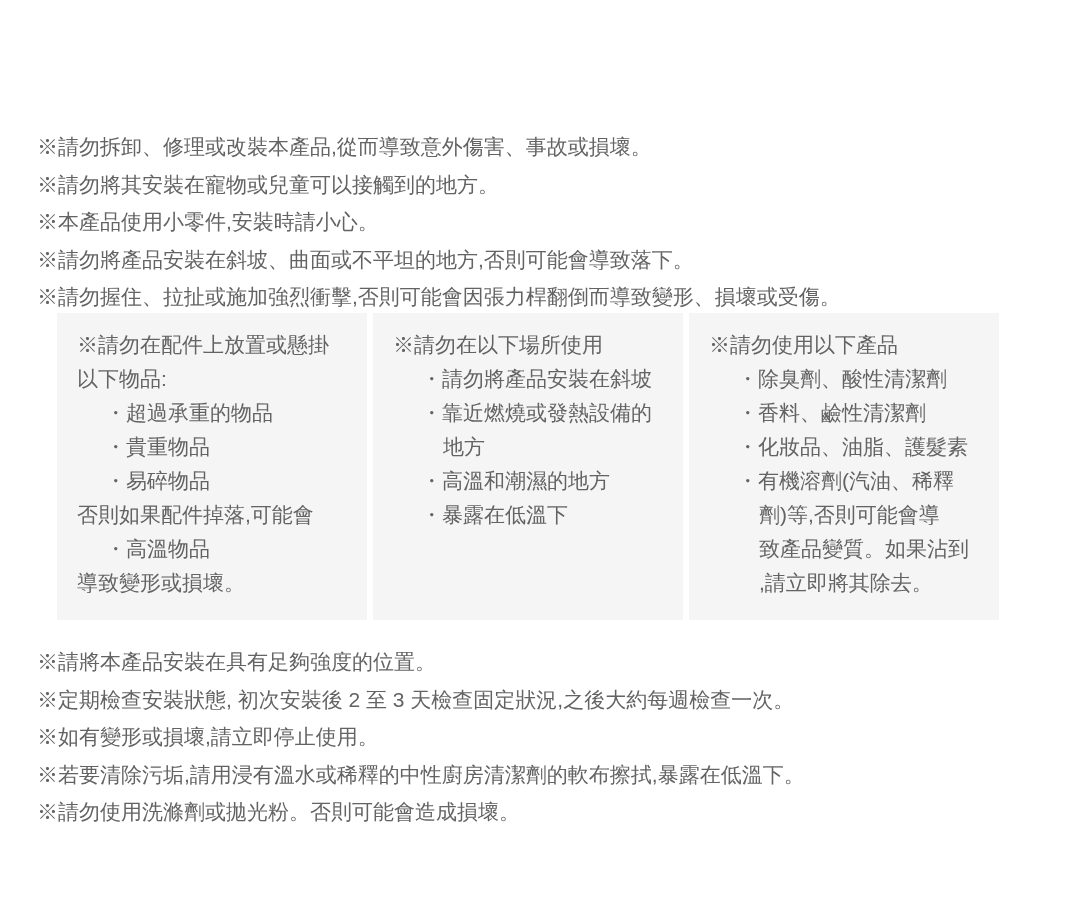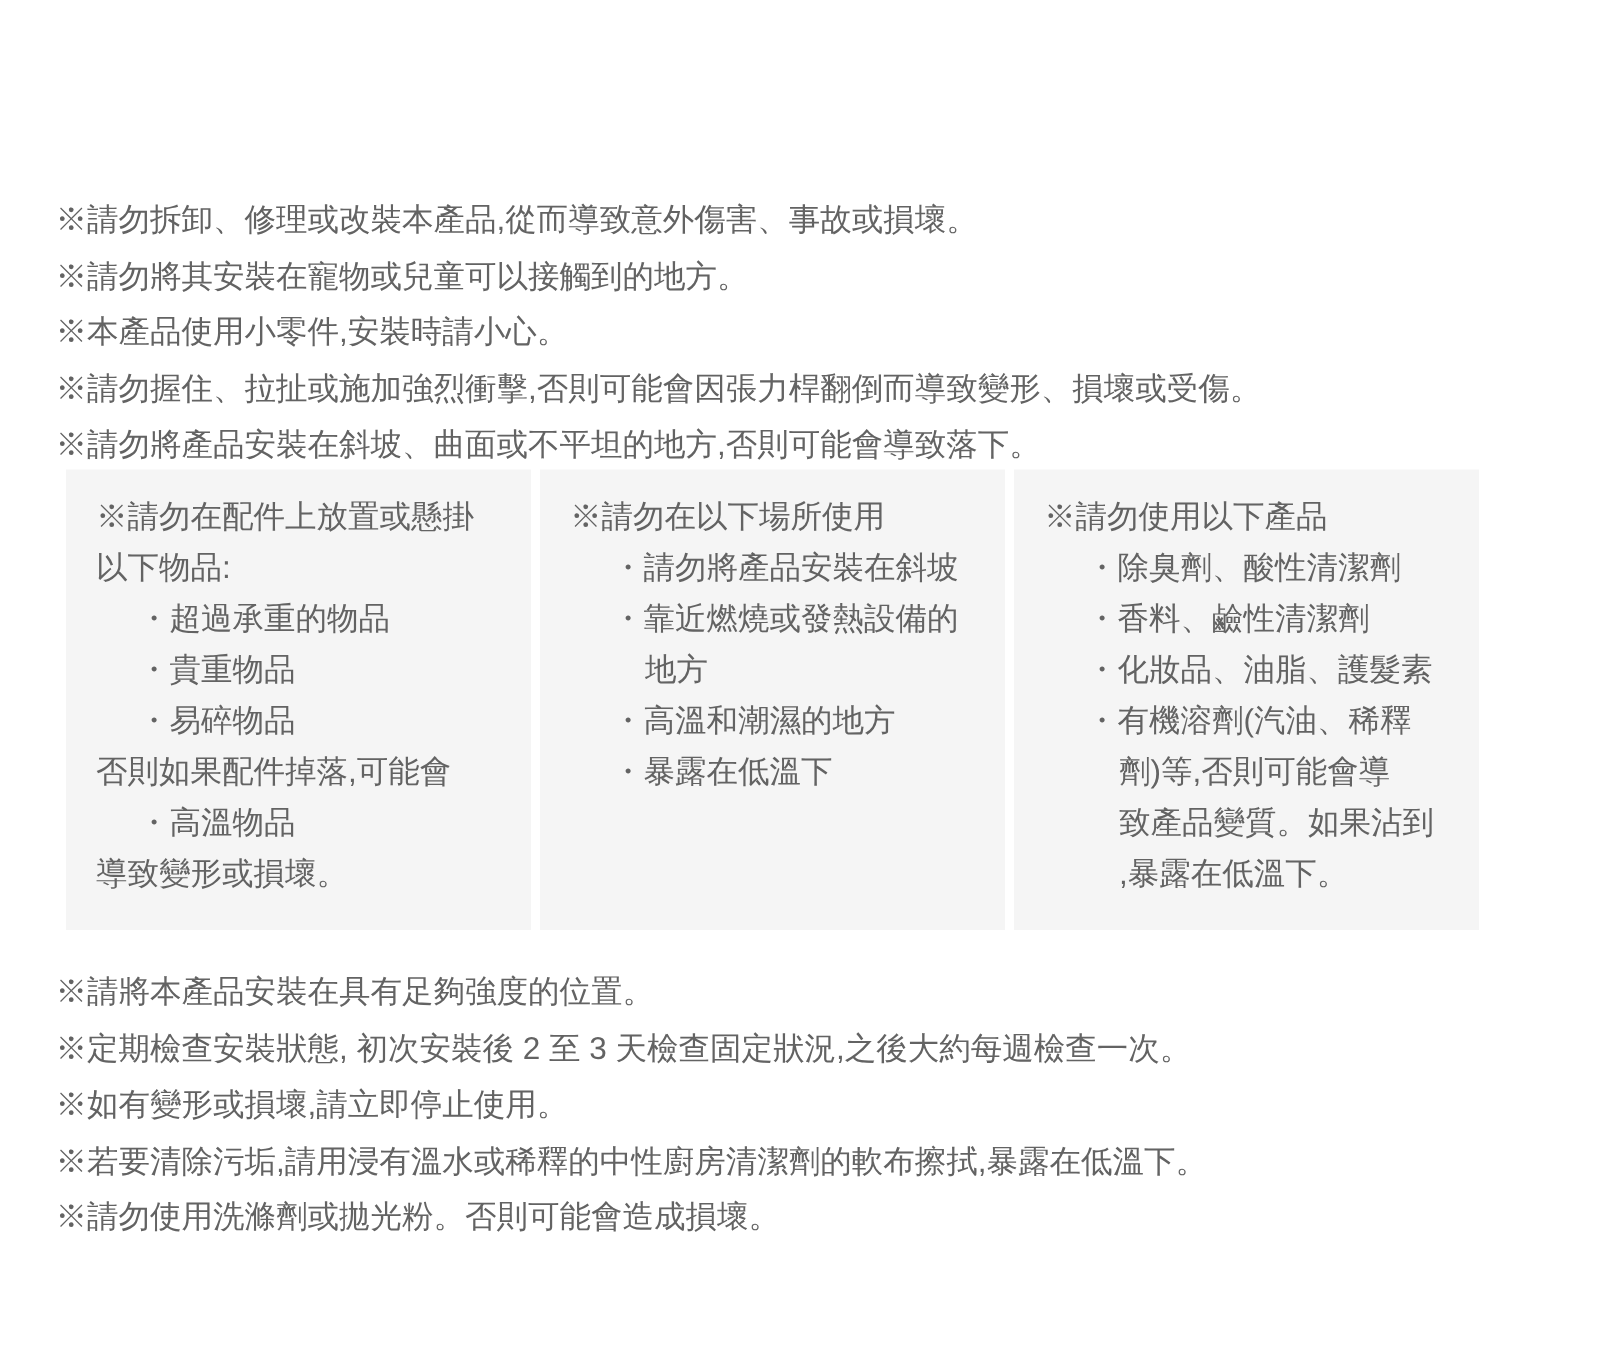--- a/index.html
+++ b/index.html
@@ -43,21 +43,21 @@
   }
   .top-list p, .bottom-list p {
     margin: 4px;
     font-size: 21px;
     line-height: 33.5px;
     white-space: nowrap;
   }
 
   .boxes {
     position: absolute;
-    left: 44px;
+    left: 57px;
     top: 313px;
     width: 942px;
     height: 307px;
     display: flex;
     gap: 6px;
     justify-content: center;
   }
   .box {
     flex: 1 1 0;
     background: var(--box-bg, #F5F5F5);
@@ -82,22 +82,22 @@
 </head>
 <body style="--title-bg: #E8857D; --box-bg: #F5F5F5; --text-color: #636363;">
 
 <div class="page">
 
 
   <div class="top-list">
     <p>※請勿拆卸、修理或改裝本產品,從而導致意外傷害、事故或損壞。</p>
     <p>※請勿將其安裝在寵物或兒童可以接觸到的地方。</p>
     <p>※本產品使用小零件,安裝時請小心。</p>
+    <p>※請勿將產品安裝在斜坡、曲面或不平坦的地方,否則可能會導致落下。</p>
     <p>※請勿握住、拉扯或施加強烈衝擊,否則可能會因張力桿翻倒而導致變形、損壞或受傷。</p>
-    <p>※請勿將產品安裝在斜坡、曲面或不平坦的地方,否則可能會導致落下。</p>
   </div>
 
   <div class="boxes">
 
     <div class="box">
       <p class="ln">※請勿在配件上放置或懸掛</p>
       <p class="ln">以下物品:</p>
       <p class="ln b">・超過承重的物品</p>
       <p class="ln b">・貴重物品</p>
       <p class="ln b">・易碎物品</p>
@@ -116,21 +116,21 @@
     </div>
 
     <div class="box">
       <p class="ln">※請勿使用以下產品</p>
       <p class="ln b">・除臭劑、酸性清潔劑</p>
       <p class="ln b">・香料、鹼性清潔劑</p>
       <p class="ln b">・化妝品、油脂、護髮素</p>
       <p class="ln b">・有機溶劑(汽油、稀釋</p>
       <p class="ln c">劑)等,否則可能會導</p>
       <p class="ln c">致產品變質。如果沾到</p>
-      <p class="ln c">,暴露在低溫下。</p>
+      <p class="ln c">,請立即將其除去。</p>
     </div>
 
   </div>
 
   <div class="bottom-list">
     <p>※請將本產品安裝在具有足夠強度的位置。</p>
     <p>※定期檢查安裝狀態, 初次安裝後 2 至 3 天檢查固定狀況,之後大約每週檢查一次。</p>
     <p>※如有變形或損壞,請立即停止使用。</p>
     <p>※若要清除污垢,請用浸有溫水或稀釋的中性廚房清潔劑的軟布擦拭,暴露在低溫下。</p>
     <p>※請勿使用洗滌劑或拋光粉。否則可能會造成損壞。</p>

